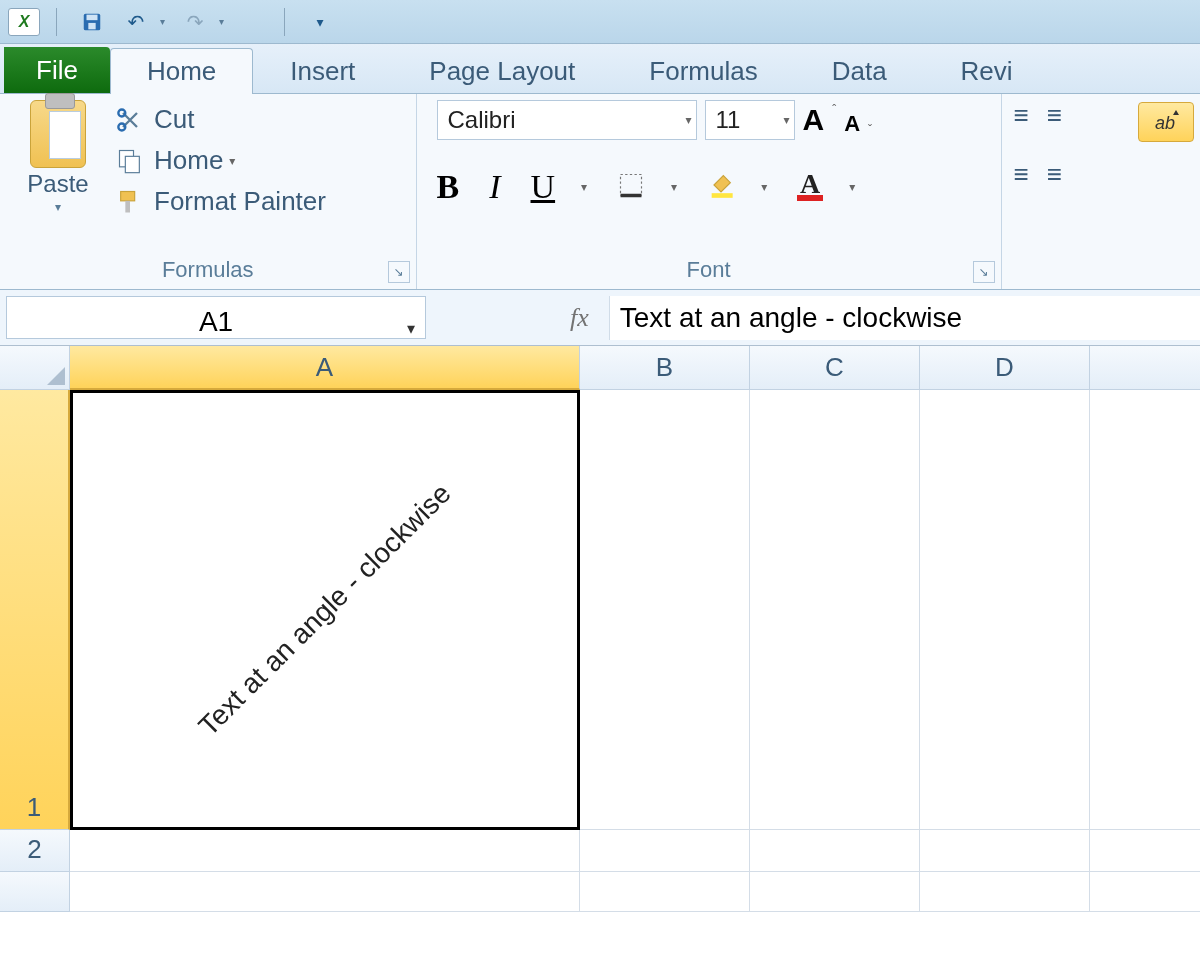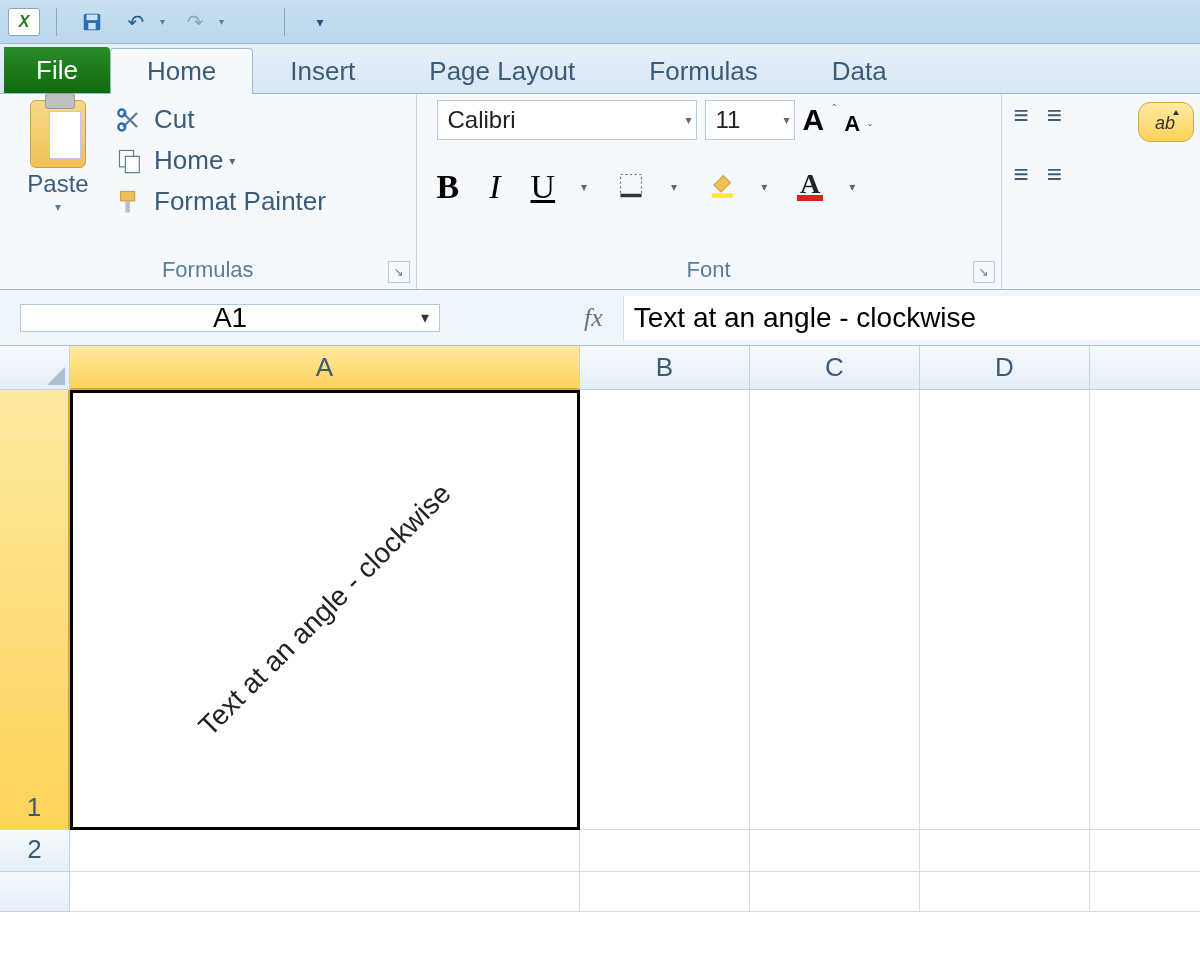--- a/index.html
+++ b/index.html
@@ -193,40 +193,40 @@
   .mini-drop { font-size:12px; color:#666; align-self:center; margin-left:-4px; }
   
   .align-group { width: 200px; }
   .align-row { display:flex; gap:22px; font-size:26px; color:#3b5b78; letter-spacing:-4px; }
   .align-row span { cursor:default; }
   .align-row2 { display:flex; gap:22px; font-size:26px; color:#3b5b78; margin-top:28px; letter-spacing:-4px;}
   .orient-btn {
     width:56px; height:40px;
     background:linear-gradient(#ffe9a0,#ffd35a);
     border:1px solid #d6a93c;
-    border-radius:12px;
+    border-radius:4px;
     display:flex; align-items:center; justify-content:center;
     position:absolute;
     right:6px; top:8px;
   }
   
   .formula-bar {
     height:56px;
     border-bottom:1px solid #aebfd0;
     display:flex;
     align-items:center;
     background:#eef5fc;
   }
   .name-box {
     width:420px;
     background:#fff;
     border:1px solid #b5c9dc;
-    height:28px;
-    margin:0 4px 0 20px;
-    display:flex; align-items:center; justify-content:center;
+    height:43px;
+    margin:0 4px 0 6px;
+    display:flex; align-items:flex-end; justify-content:center;
     font-size:28px;
     position:relative;
   }
   .name-box .drop { position:absolute; right:10px; font-size:16px; color:#333; }
   .fx-label {
     font-style:italic; font-family:"Times New Roman",serif;
     font-size:26px; color:#737373;
     margin:0 20px 0 140px;
   }
   .formula-input {
@@ -325,20 +325,21 @@
   <div class="qat-btn" style="font-size:14px;">▾</div>
 </div>
 
 <div class="ribbon-tabs">
   <div class="file-tab">File</div>
   <div class="tab active">Home</div>
   <div class="tab">Insert</div>
   <div class="tab">Page Layout</div>
   <div class="tab">Formulas</div>
   <div class="tab">Data</div>
+  <div class="tab">Revi</div>
 </div>
 
 <div class="ribbon">
 
   <div class="group clipboard-group">
     <div class="clipboard-inner">
       <div class="paste-btn">
         <div class="paste-icon"></div>
         <div class="paste-label">Paste</div>
         <div style="font-size:12px;color:#5a7d99;">▾</div>

